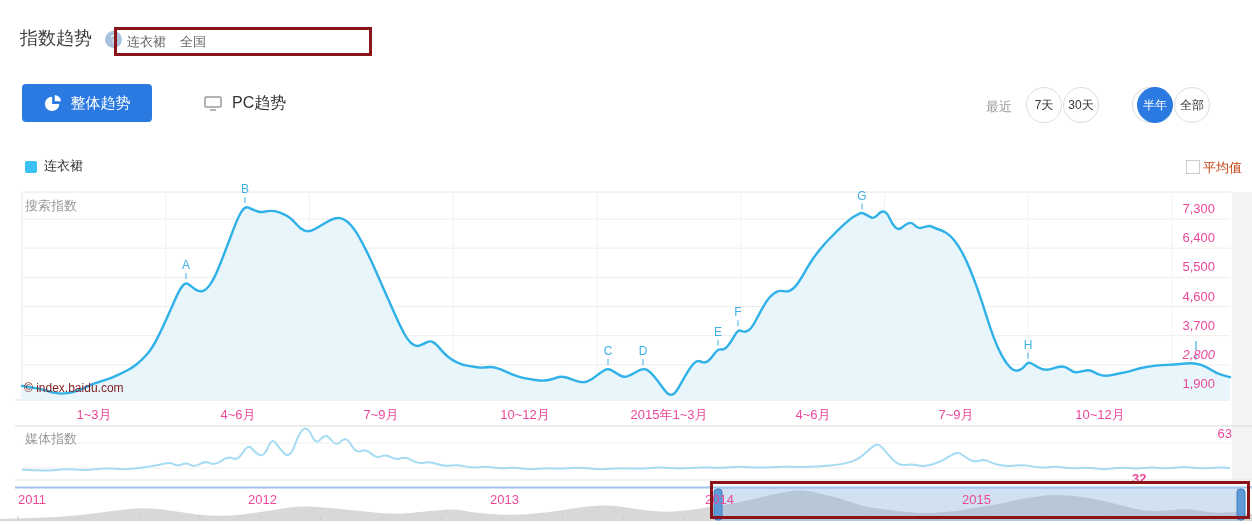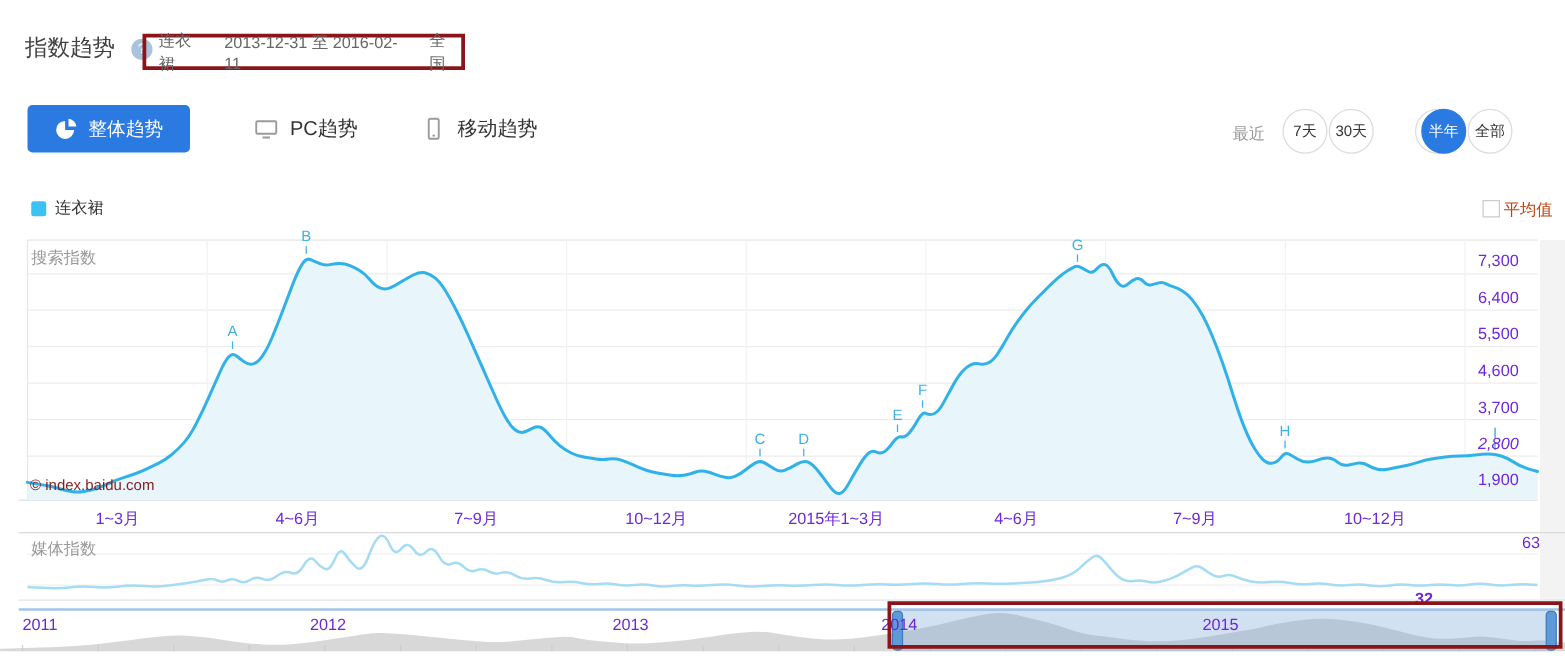--- a/index.html
+++ b/index.html
@@ -3,21 +3,21 @@
 <meta charset="utf-8">
 <style>
   :root{ --accent:#2b7ae2; --hl:#8a1417; }
   html,body{margin:0;padding:0;background:#fff;}
   .page{position:relative;width:1252px;height:525px;background:#fff;overflow:hidden;
         font-family:"Liberation Sans","DejaVu Sans",sans-serif;color:#333;}
   .abs{position:absolute;}
   #viz{position:absolute;left:0;top:0;z-index:1;pointer-events:none;}
   #viz .hit{pointer-events:auto;}
   #labels{position:absolute;left:0;top:0;width:1252px;height:525px;z-index:2;pointer-events:none;}
-  #labels div{position:absolute;font-size:13px;color:#6d28d9;white-space:nowrap;}
+  #labels div{position:absolute;font-size:13px;color:#ec4899;white-space:nowrap;}
   .title{left:20px;top:26px;font-size:18px;color:#404040;z-index:3;}
   .help{left:105px;top:31px;width:17px;height:17px;border-radius:50%;background:#a9c3dd;color:#fff;
         font-size:11px;line-height:17px;text-align:center;cursor:pointer;z-index:3;}
   .kwbox{left:114px;top:27px;width:258px;height:29px;border:3px solid var(--hl);box-sizing:border-box;
          display:flex;align-items:center;gap:14px;padding-left:10px;font-size:13px;color:#666;z-index:6;}
   .tab{top:85px;height:36px;display:flex;align-items:center;gap:9px;font-size:16px;color:#333;cursor:pointer;z-index:3;}
   .tab .icon{display:flex;align-items:center;}
   .tab-active{left:22px;top:84px;width:130px;height:38px;background:var(--accent);color:#fff;
               border-radius:4px;justify-content:center;font-size:15px;}
   .tab-pc{left:203px;}
@@ -140,50 +140,40 @@
       <div style="left: 248px; top: 492px;">2012</div>
       <div style="left: 490px; top: 492px;">2013</div>
       <div style="left: 705px; top: 492px;">2014</div>
       <div style="left: 962px; top: 492px;">2015</div>
     </div>
 
   <div class="title abs">指数趋势</div>
   <div class="help abs">?</div>
   <div class="kwbox abs redbox-like">
     <span>连衣裙</span>
-    <span>2013-12-31 至 2016-02-11</span>
     <span>全国</span>
   </div>
 
   <div class="tab tab-active abs">
     <span class="icon">
       <svg width="18" height="18" viewBox="0 0 20 20">
         <path d="M9 3 a8 8 0 1 0 8 8 h-8 z" fill="#ffffff"></path>
         <path d="M12 1 a8 8 0 0 1 7 7 h-7 z" fill="#ffffff"></path>
       </svg>
     </span>
     <span>整体趋势</span>
   </div>
   <div class="tab tab-pc abs">
     <span class="icon">
       <svg width="20" height="20" viewBox="0 0 20 20" fill="none" stroke="#9a9a9a" stroke-width="1.5">
         <rect x="2" y="4" width="16" height="10" rx="1"></rect>
         <line x1="7" y1="17" x2="13" y2="17"></line>
       </svg>
     </span>
     <span>PC趋势</span>
-  </div>
-  <div class="tab tab-mobile abs">
-    <span class="icon">
-      <svg width="20" height="20" viewBox="0 0 20 20" fill="none" stroke="#9a9a9a" stroke-width="1.5">
-        <rect x="6" y="2" width="8" height="16" rx="1.5"></rect>
-        <line x1="9" y1="15.5" x2="11" y2="15.5"></line>
-      </svg>
-    </span>
-    <span>移动趋势</span>
   </div>
 
   <div class="rngprefix abs">最近</div>
   <div class="rng r0 abs">7天</div>
   <div class="rng r1 abs">30天</div>
   <div class="rng r2 abs">90天</div>
   <div class="rng r3 on abs">半年</div>
   <div class="rng r4 abs">全部</div>
 
   <span class="sw abs"></span>

